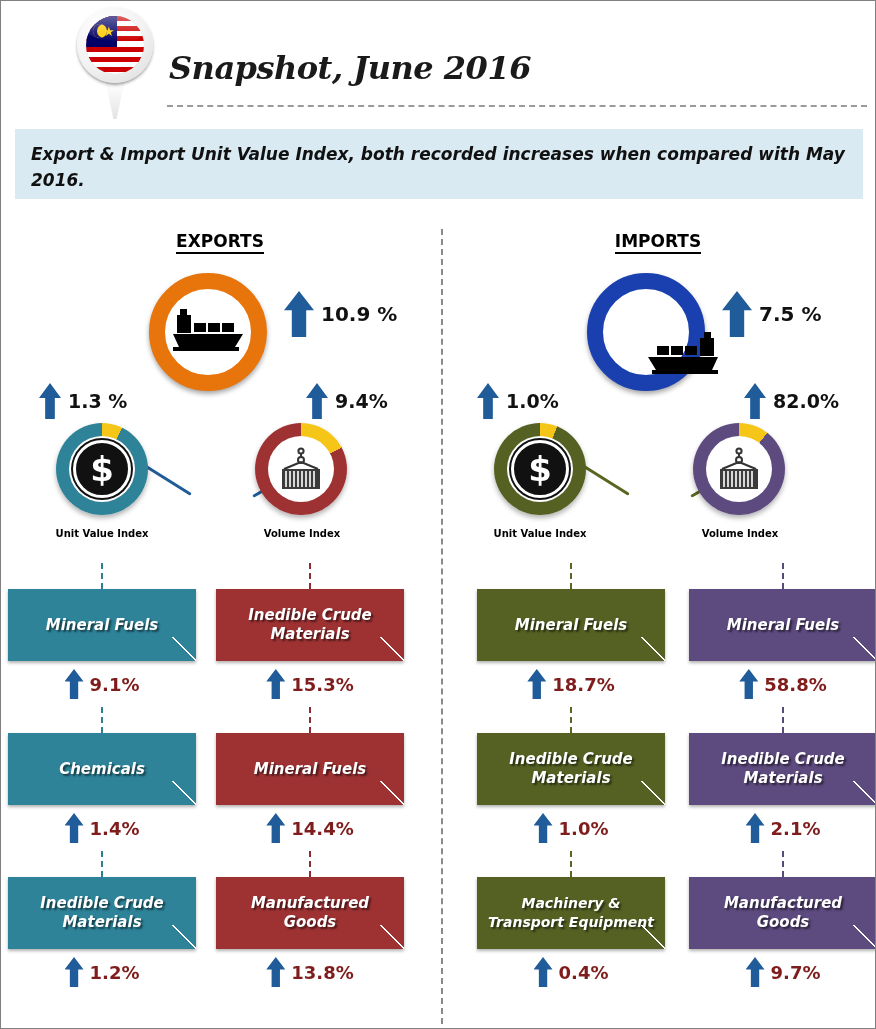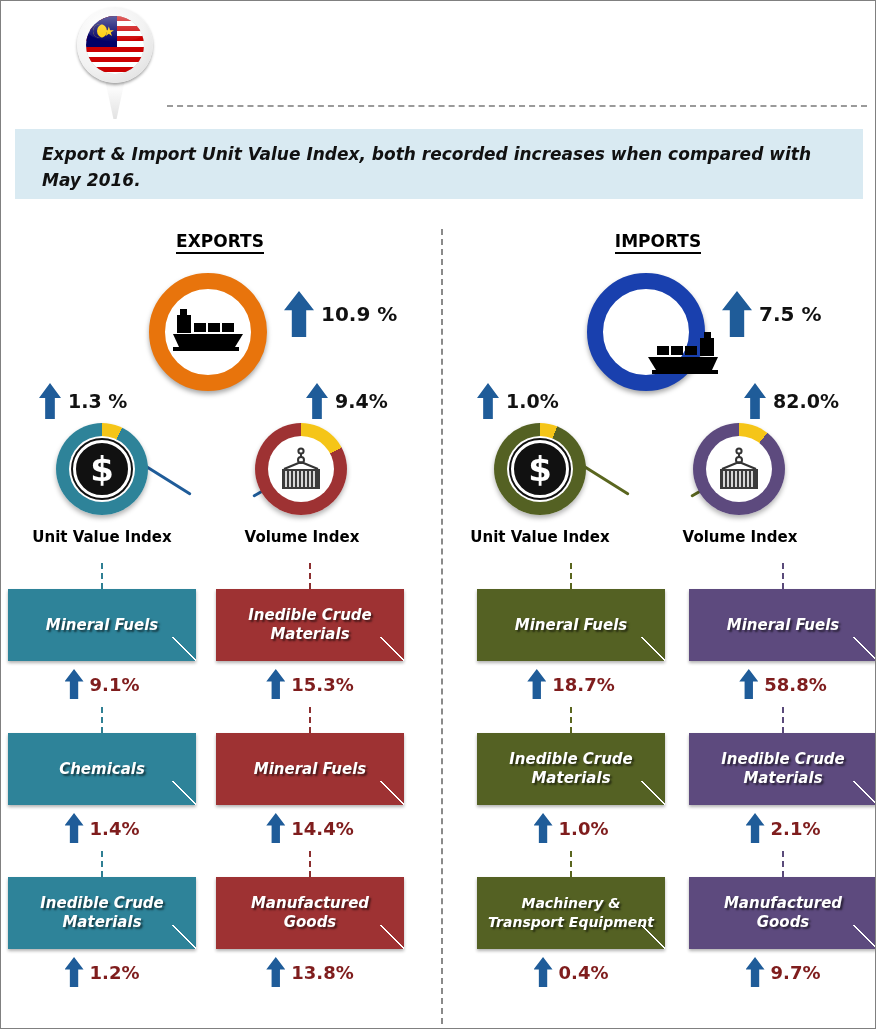--- a/index.html
+++ b/index.html
@@ -39,21 +39,21 @@
   #title{
     position:absolute;left:168px;top:48px;
     font-family:"DejaVu Serif",serif;font-weight:bold;font-style:italic;
     font-size:32px;color:#1a1a1a;letter-spacing:-.5px;white-space:nowrap;
   }
   #title-rule{position:absolute;left:166px;top:104px;width:700px;height:0;
     border-top:2px dashed #9a9a9a;}
 
   #banner{
     position:absolute;left:14px;top:128px;width:848px;height:70px;
-    background:#d9eaf2;box-sizing:border-box;padding:12px 16px 0 27px;
+    background:#d9eaf2;box-sizing:border-box;padding:12px 16px 0 16px;
   }
   #banner .btext{
     font-family:"DejaVu Sans",sans-serif;font-style:italic;font-weight:bold;
     font-size:17px;line-height:26px;color:#111;
   }
 
   
   #divider{position:absolute;left:440px;top:228px;width:0;height:795px;
     border-left:2px dashed #8a8a8a;}
 
@@ -83,21 +83,21 @@
   .donut{position:absolute;width:92px;height:92px;border-radius:50%;
     box-shadow:0 3px 5px rgba(0,0,0,.3);}
   .donut .hole{position:absolute;left:13px;top:13px;width:66px;height:66px;border-radius:50%;
     background:#fff;display:flex;align-items:center;justify-content:center;}
   .coin{width:52px;height:52px;border-radius:50%;background:#111;
     border:3px solid #fff;box-shadow:0 0 0 2px #111;
     color:#fff;font-family:"DejaVu Sans",sans-serif;font-weight:bold;font-size:34px;
     display:flex;align-items:center;justify-content:center;line-height:1;}
 
   .idx-label{position:absolute;width:190px;text-align:center;
-    font-family:"DejaVu Sans",sans-serif;font-weight:bold;font-size:15px;color:#000;}
+    font-family:"DejaVu Sans",sans-serif;font-weight:bold;font-size:10px;color:#000;}
 
   
   .pct{position:absolute;display:flex;align-items:center;gap:7px;white-space:nowrap;}
   .pct .num{font-family:"DejaVu Sans",sans-serif;font-weight:bold;font-size:19px;color:#111;}
   .pct.big .num{font-size:20px;}
   .arrow{display:inline-block;background:#1f5c99;}
   .arrow.a30{width:30px;height:46px;
     clip-path:polygon(50% 0%,100% 42%,74% 42%,74% 100%,26% 100%,26% 42%,0% 42%);}
   .arrow.a22{width:22px;height:36px;
     clip-path:polygon(50% 0%,100% 42%,72% 42%,72% 100%,28% 100%,28% 42%,0% 42%);}
@@ -135,20 +135,21 @@
     <div class="pin-shape"></div>
     <div class="flag">
       <div class="stripes"></div>
       <div class="canton"></div>
       <div class="moon"></div>
       <div class="star">★</div>
       <div class="gloss"></div>
     </div>
   </div>
 
+  <div id="title">Snapshot, June 2016</div>
   <div id="title-rule"></div>
 
   <div id="banner">
     <div class="btext">Export &amp; Import Unit Value Index, both recorded increases when compared with May 2016.</div>
   </div>
 
   <div id="divider"></div>
 
   <div class="section exports">
     <div class="sec-title">

